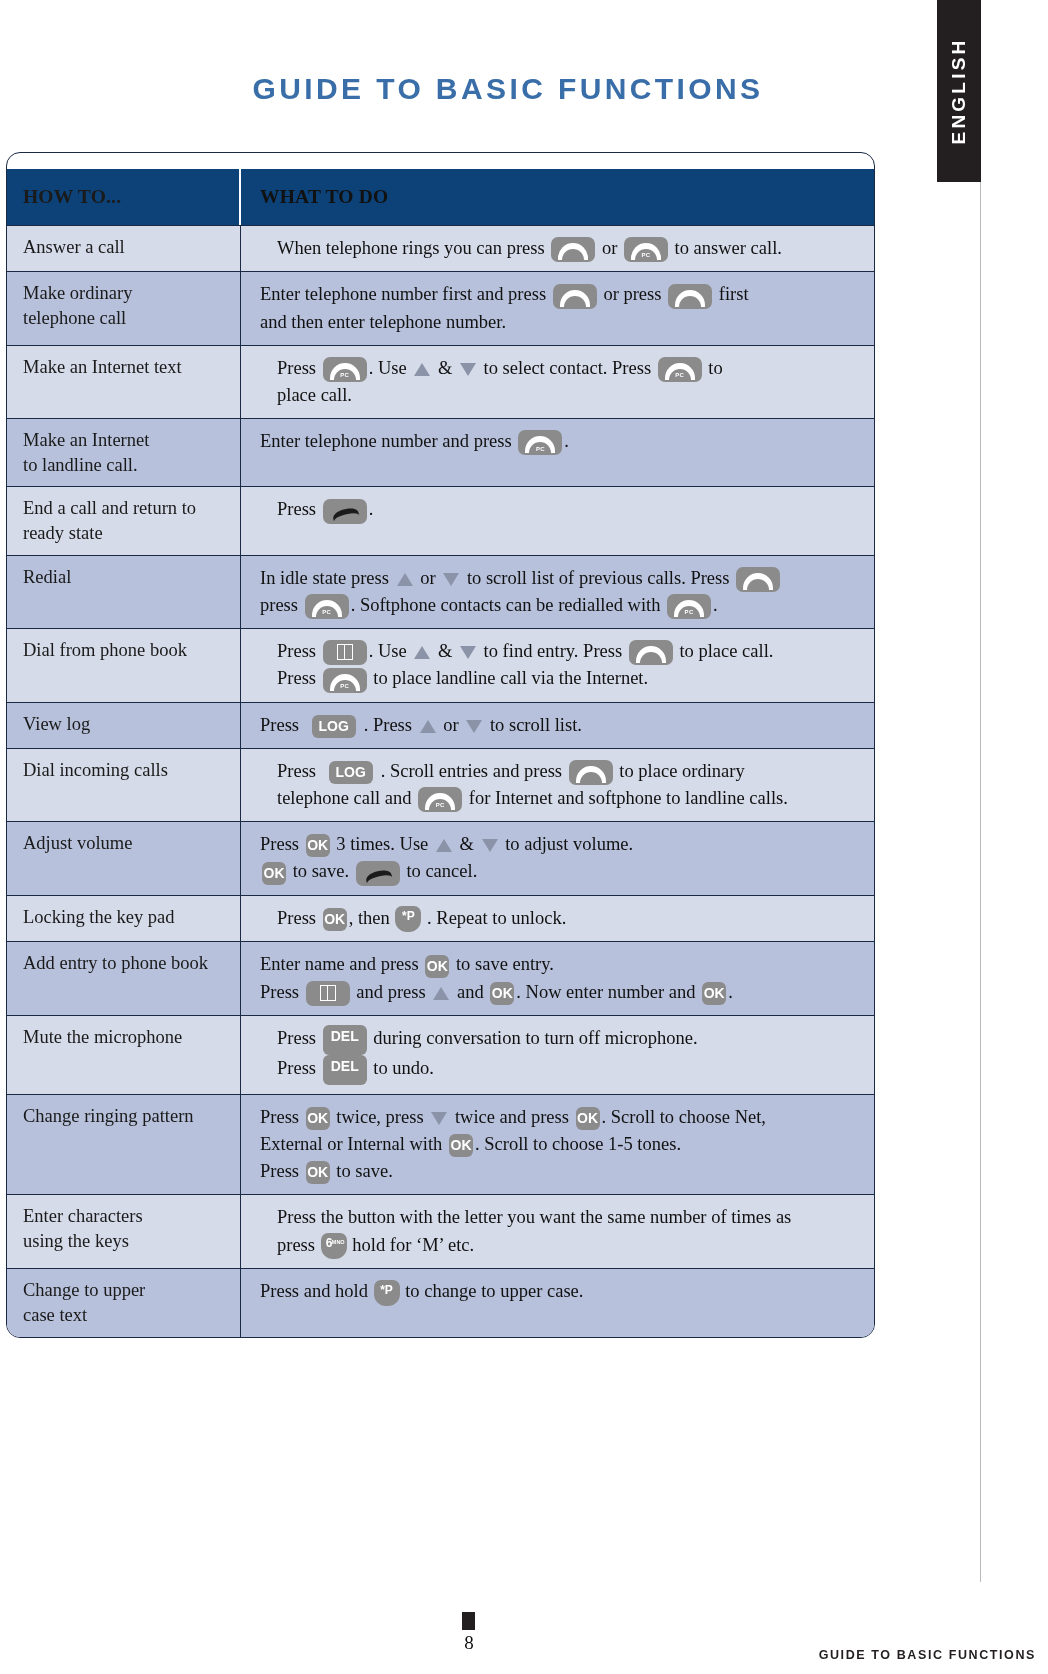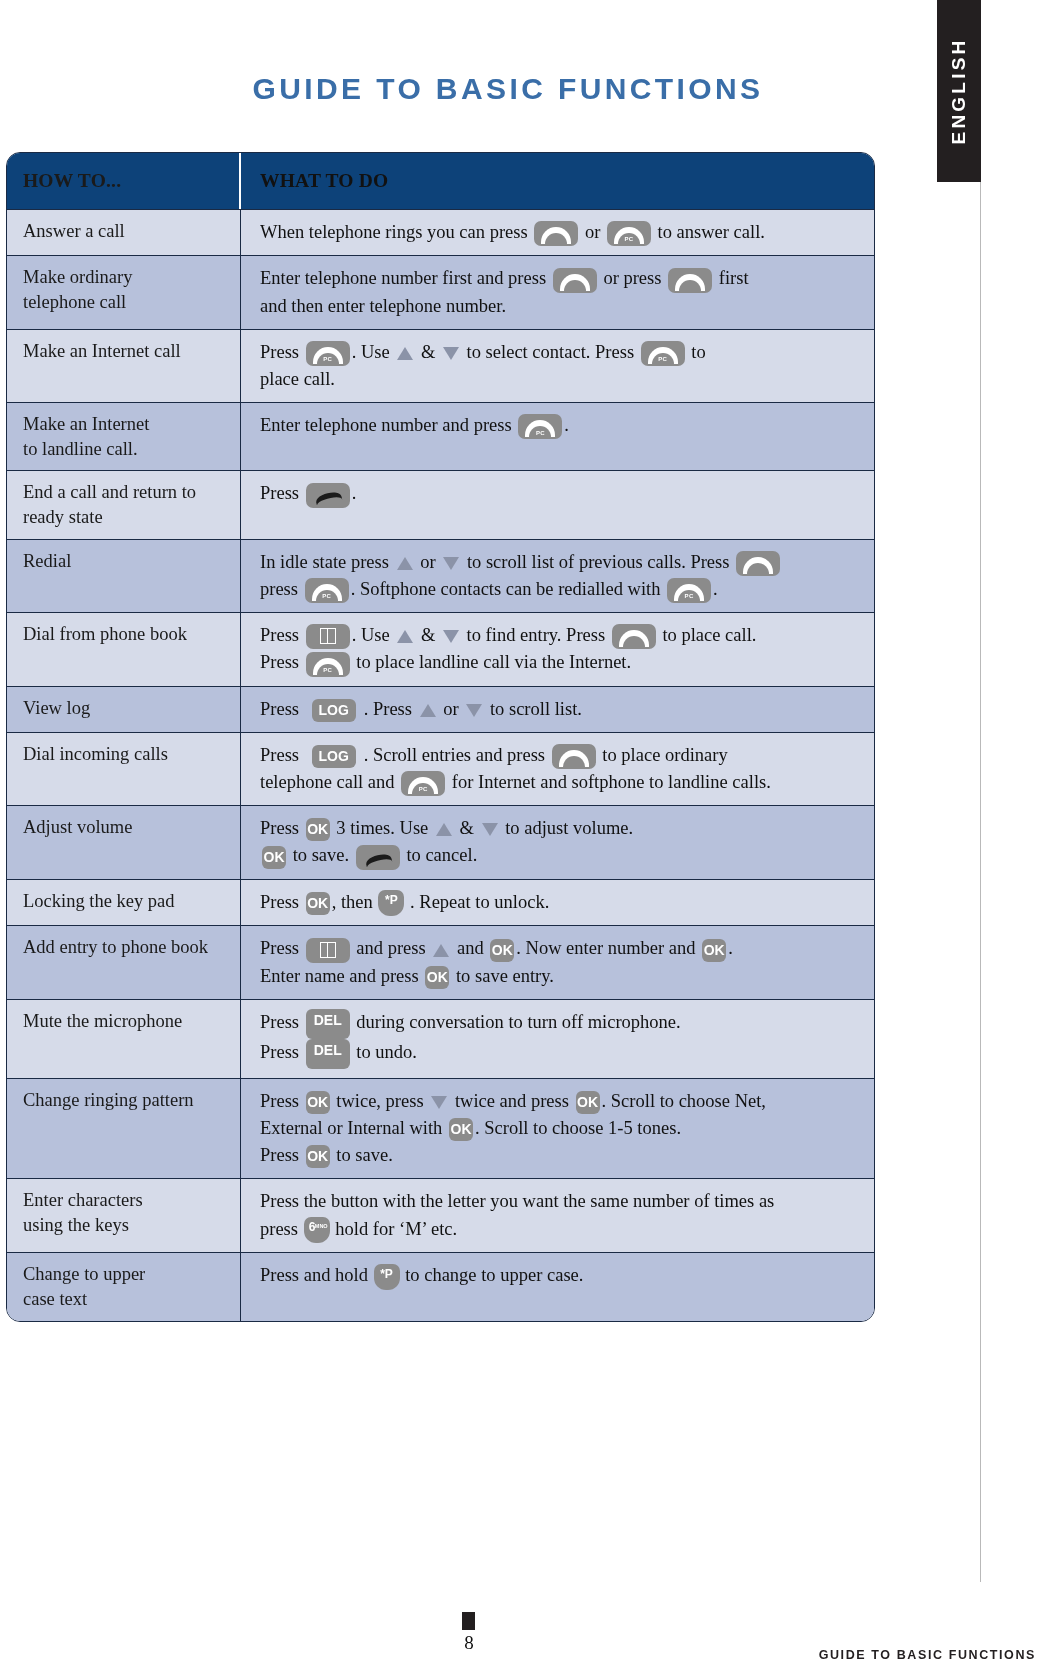--- a/index.html
+++ b/index.html
@@ -74,20 +74,21 @@
     display: flex;
     align-items: stretch;
     border-bottom: 1.4px solid #1a2a44;
   }
   .trow:last-child { border-bottom: none; }
 
   .thead {
     background: #0d4279;
     color: #ffffff;
     height: 56px;
+    margin-top: 16px;
   }
   .thead .cell-how, .thead .cell-what {
     display: flex;
     align-items: center;
     font-weight: bold;
     font-size: 19.5px;
     letter-spacing: .2px;
   }
   .thead .cell-how { border-right: 2px solid #ffffff; }
 
@@ -102,21 +103,21 @@
     line-height: 1.33;
   }
   .cell-what {
     flex: 1;
     box-sizing: border-box;
     padding: 9px 26px 9px 19px;
     font-size: 18.5px;
     color: #111111;
     line-height: 1.47;
   }
-  .row-light { background: #d6dbe9; }
+  .row-light { background: #d6dbe9; gap: 17px; }
   .row-dark  { background: #b7c1db; }
 
   .cell-how span.lbl { display: block; }
 
   
   .key {
     display: inline-block;
     vertical-align: middle;
     position: relative;
   }
@@ -323,21 +324,21 @@
           <span class="lbl">Make ordinary</span>
           <span class="lbl">telephone call</span>
         </div>
         <div class="cell-what">
           <div><span>Enter telephone number first and press </span><span class="key k-phone"><span class="handset"></span><span class="handsetband"></span></span><span> or press </span><span class="key k-phone"><span class="handset"></span><span class="handsetband"></span></span><span> first</span></div>
           <div><span>and then enter telephone number.</span></div>
         </div>
       </div>
       <div class="trow row-light">
         <div class="cell-how">
-          <span class="lbl">Make an Internet call</span>
+          <span class="lbl">Make an Internet text</span>
         </div>
         <div class="cell-what">
           <div><span>Press </span><span class="key k-phone"><span class="handset"></span><span class="handsetband"></span><span class="pclabel">PC</span></span><span>. Use </span><span class="arrow arrow-up"></span><span> &amp; </span><span class="arrow arrow-down"></span><span> to select contact. Press </span><span class="key k-phone"><span class="handset"></span><span class="handsetband"></span><span class="pclabel">PC</span></span><span> to</span></div>
           <div><span>place call.</span></div>
         </div>
       </div>
       <div class="trow row-dark">
         <div class="cell-how">
           <span class="lbl">Make an Internet</span>
           <span class="lbl">to landline call.</span>
@@ -413,22 +414,22 @@
         </div>
         <div class="cell-what">
           <div><span>Press </span><span class="key k-rect k-ok">OK</span><span>, then </span><span class="key k-shield"><span class="sh"></span><span class="sh-txt">*P</span></span><span> . Repeat to unlock.</span></div>
         </div>
       </div>
       <div class="trow row-dark">
         <div class="cell-how">
           <span class="lbl">Add entry to phone book</span>
         </div>
         <div class="cell-what">
+          <div><span>Enter name and press </span><span class="key k-rect k-ok">OK</span><span> to save entry.</span></div>
           <div><span>Press </span><span class="key k-book"><span class="bk"></span><span class="spine"></span></span><span> and press </span><span class="arrow arrow-up"></span><span> and </span><span class="key k-rect k-ok">OK</span><span>. Now enter number and </span><span class="key k-rect k-ok">OK</span><span>.</span></div>
-          <div><span>Enter name and press </span><span class="key k-rect k-ok">OK</span><span> to save entry.</span></div>
         </div>
       </div>
       <div class="trow row-light">
         <div class="cell-how">
           <span class="lbl">Mute the microphone</span>
         </div>
         <div class="cell-what">
           <div><span>Press </span><span class="key k-rect k-del">DEL</span><span> during conversation to turn off microphone.</span></div>
           <div><span>Press </span><span class="key k-rect k-del">DEL</span><span> to undo.</span></div>
         </div>

